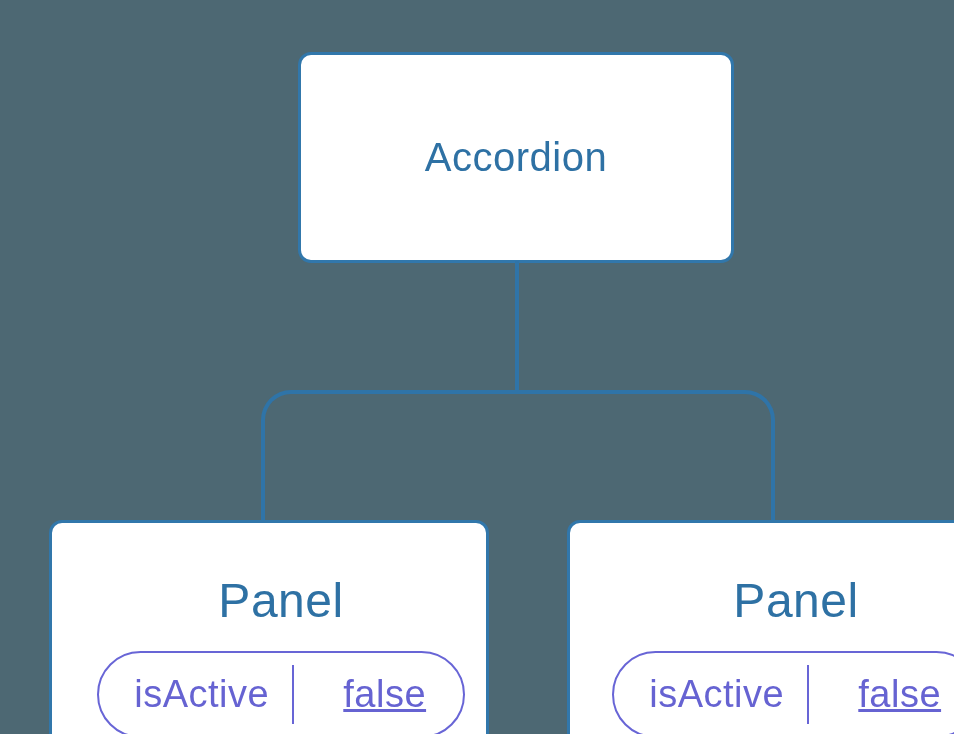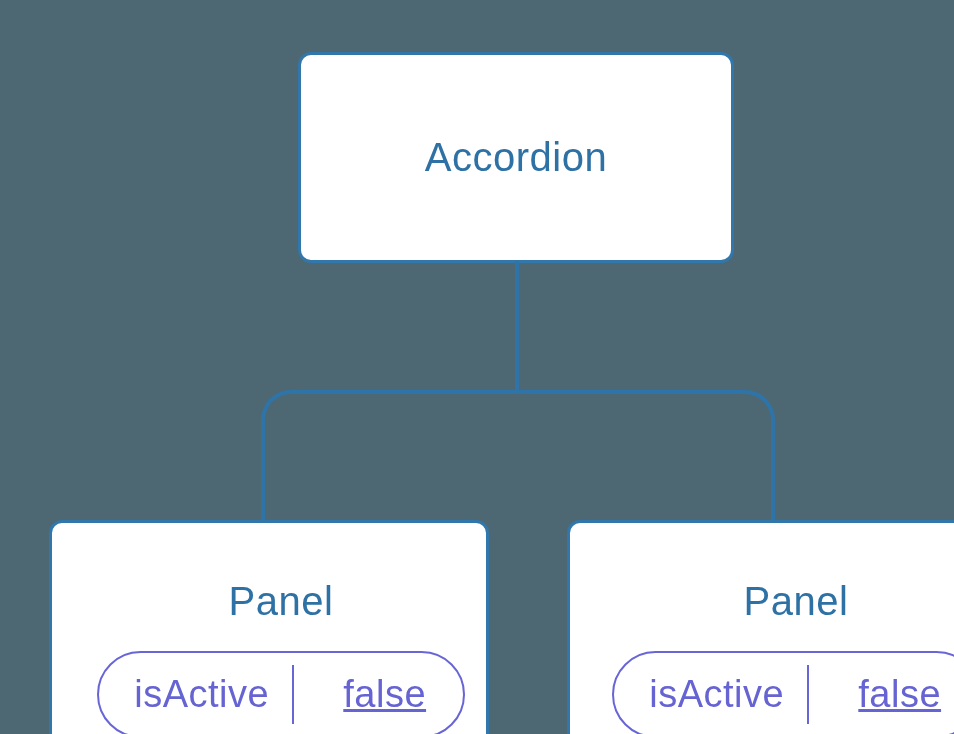--- a/index.html
+++ b/index.html
@@ -48,21 +48,21 @@
     background: transparent;
   }
   .panel-node { top: 472px; height: 253px; }
   .panel-left  { left: 1px;   width: 440px; }
   .panel-right { left: 519px; width: 434px; }
   .panel-title {
     position: absolute;
     top: 44px; left: 0;
     width: 100%;
     text-align: center;
-    font-size: 40px;
+    font-size: 48px;
     font-weight: 500;
     line-height: 44px;
     color: var(--node-text, #2E71A4);
     letter-spacing: 0.5px;
   }
   .state-pill {
     position: absolute;
     top: 116px;
     left: 50%;
     transform: translateX(-50%);

